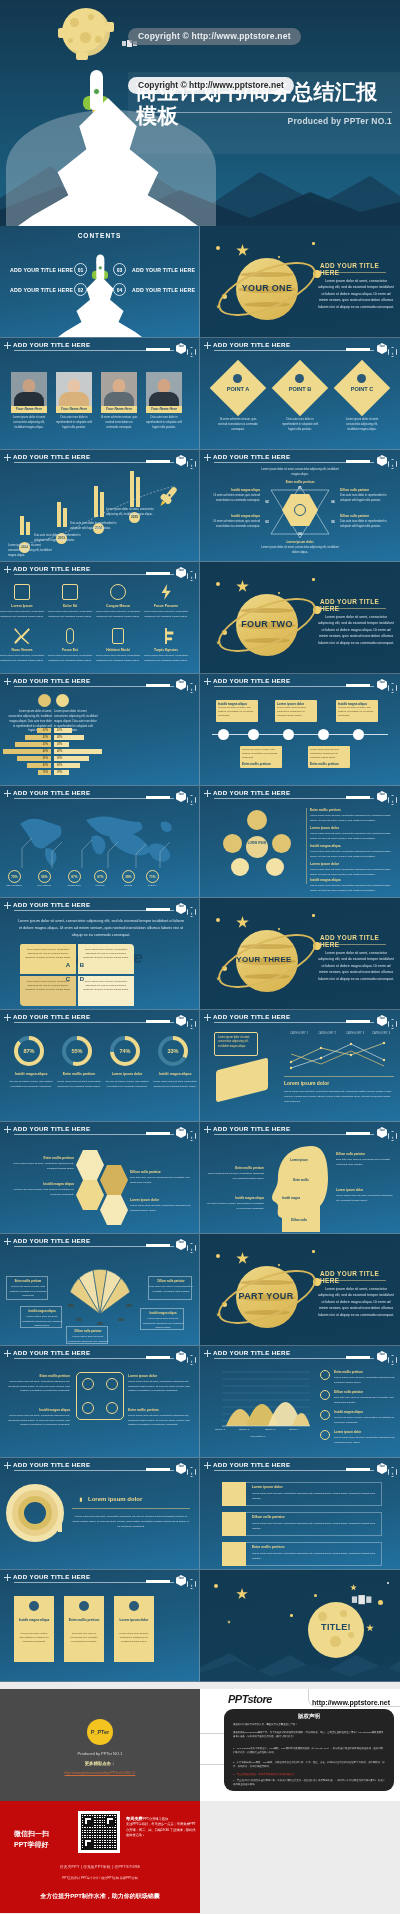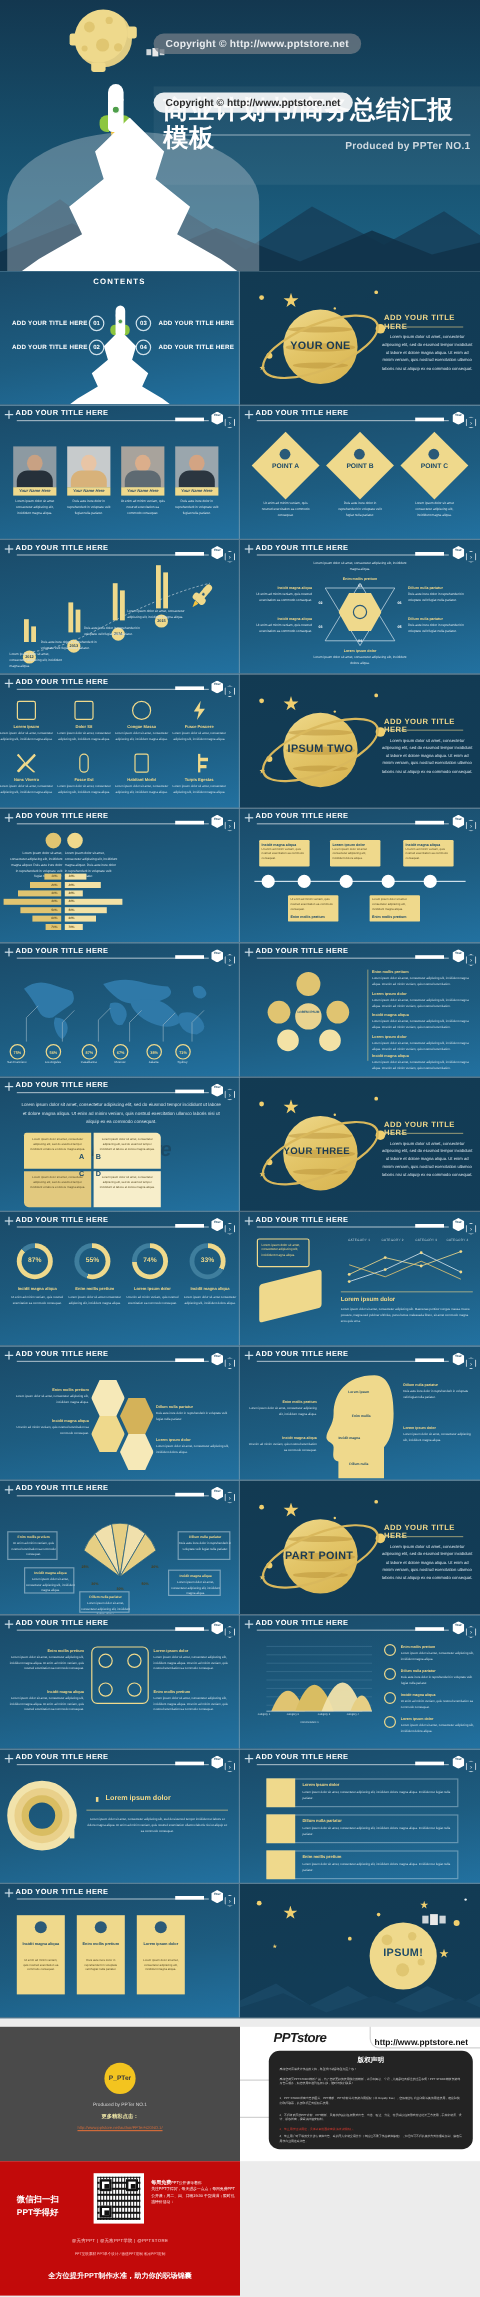--- a/index.html
+++ b/index.html
@@ -499,21 +499,21 @@
         <div class="dot" style="left:22px;top:68px;width:5px;height:5px;"></div>
         <div class="star" style="left:16px;top:78px;width:5px;height:5px;"></div>
         <div class="star" style="left:48px;top:84px;width:3px;height:3px;"></div>
         <div class="dot" style="left:113px;top:44px;width:8px;height:8px;"></div>
         <div class="planet" style="left:36px;top:32px;">
           <span class="bnd b1"></span>
             <span class="bnd b2"></span>
             <span class="bnd b3"></span>
         </div>
         <div class="ring" style="left:15px;top:43px;"></div>
-        <div class="part-label" style="left:36px;top:57px;">IPSUM TWO</div>
+        <div class="part-label" style="left:36px;top:57px;">FOUR TWO</div>
         <div class="r-title" style="left:120px;top:36px;">ADD YOUR TITLE HERE</div>
         <div class="r-rule" style="left:120px;top:46px;width:66px;"></div>
         <div class="r-body" style="left:118px;top:52px;width:76px;">Lorem ipsum dolor sit amet, consectetur adipiscing elit, sed do eiusmod tempor incididunt ut labore et dolore magna aliqua. Ut enim ad minim veniam, quis nostrud exercitation ullamco laboris nisi ut aliquip ex ea commodo consequat.</div>
       </div>
     </div>
 
     <div class="row">
       <div class="slide">
         <div class="s-hdr">
             <span class="s-cross"></span>
@@ -937,21 +937,21 @@
         <div class="dot" style="left:22px;top:68px;width:5px;height:5px;"></div>
         <div class="star" style="left:16px;top:78px;width:5px;height:5px;"></div>
         <div class="star" style="left:48px;top:84px;width:3px;height:3px;"></div>
         <div class="dot" style="left:113px;top:44px;width:8px;height:8px;"></div>
         <div class="planet" style="left:36px;top:32px;">
           <span class="bnd b1"></span>
             <span class="bnd b2"></span>
             <span class="bnd b3"></span>
         </div>
         <div class="ring" style="left:15px;top:43px;"></div>
-        <div class="part-label" style="left:35px;top:57px;">PART POINT</div>
+        <div class="part-label" style="left:35px;top:57px;">PART YOUR</div>
         <div class="r-title" style="left:120px;top:36px;">ADD YOUR TITLE HERE</div>
         <div class="r-rule" style="left:120px;top:46px;width:66px;"></div>
         <div class="r-body" style="left:118px;top:52px;width:76px;">Lorem ipsum dolor sit amet, consectetur adipiscing elit, sed do eiusmod tempor incididunt ut labore et dolore magna aliqua. Ut enim ad minim veniam, quis nostrud exercitation ullamco laboris nisi ut aliquip ex ea commodo consequat.</div>
       </div>
     </div>
 
     <div class="row">
       <div class="slide">
         <div class="s-hdr">
             <span class="s-cross"></span>
@@ -1117,21 +1117,21 @@
         <div class="dot" style="left:114px;top:24px;width:3px;height:3px;"></div>
         <div class="dot" style="left:178px;top:30px;width:5px;height:5px;"></div>
         <div class="dot" style="left:90px;top:44px;width:2.5px;height:2.5px;"></div>
         <div class="dotw" style="left:187px;top:12px;width:2px;height:2px;"></div>
         <div class="tmoon" style="left:108px;top:32px;">
           <i style="left:10px;top:10px;width:9px;height:9px;"></i>
           <i style="left:32px;top:8px;width:7px;height:7px;"></i>
           <i style="left:22px;top:34px;width:11px;height:11px;"></i>
           <i style="left:40px;top:30px;width:6px;height:6px;"></i>
         </div>
-        <div class="thanks-t" style="left:108px;top:52px;">IPSUM!</div>
+        <div class="thanks-t" style="left:108px;top:52px;">TITLE!</div>
         <div class="sat" style="left:154px;top:24px;transform:scale(1.3);">
           <span class="pan l"></span>
             <span class="body"></span>
             <span class="pan r"></span>
         </div>
       </div>
     </div>
   </div>
 
   <div class="foot">

